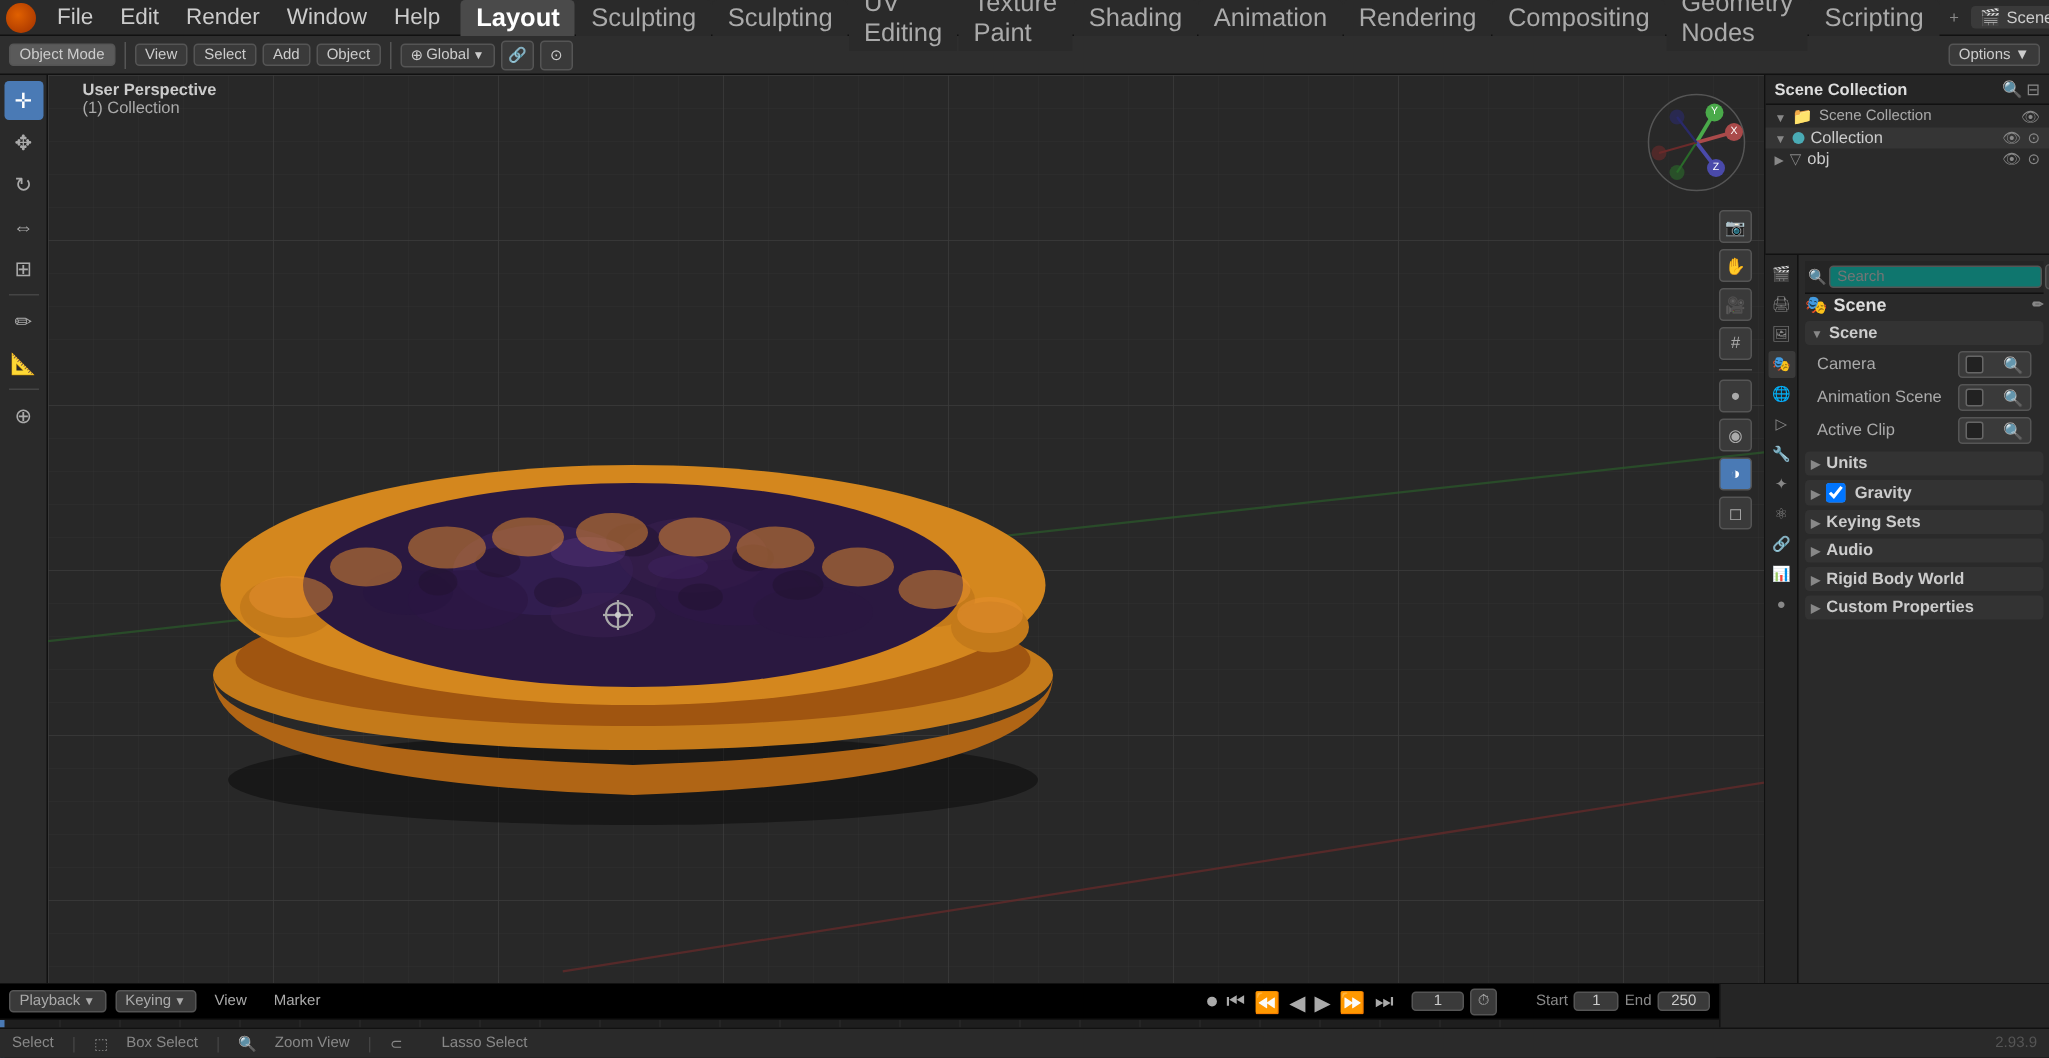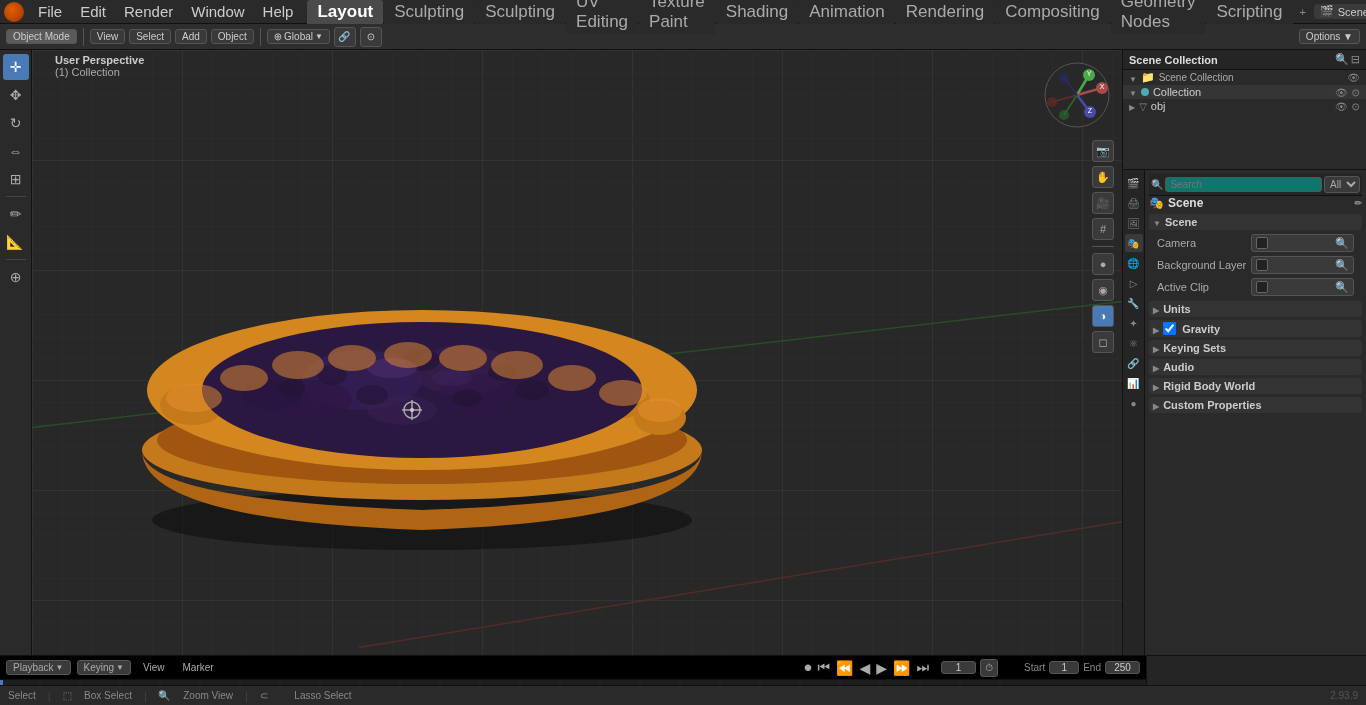--- a/index.html
+++ b/index.html
@@ -231,21 +231,21 @@
       display: flex;
       align-items: center;
       justify-content: center;
       font-size: 11px;
       color: #aaa;
       cursor: pointer;
     }
 
     
     .right-panels {
-      width: 244px;
+      width: 190px;
       background: #2a2a2a;
       border-left: 1px solid #111;
       display: flex;
       flex-direction: column;
     }
 
     .outliner {
       height: 120px;
       border-bottom: 1px solid #111;
       overflow: hidden;
@@ -694,21 +694,21 @@
 
           <div class="props-field">
             <span class="props-field-label">Camera</span>
             <div class="props-field-value">
               <span class="color-swatch"></span>
               <span class="eyedropper">🔍</span>
             </div>
           </div>
 
           <div class="props-field">
-            <span class="props-field-label">Background Layer</span>
+            <span class="props-field-label">Animation Scene</span>
             <div class="props-field-value">
               <span class="color-swatch"></span>
               <span class="eyedropper">🔍</span>
             </div>
           </div>
 
           <div class="props-field">
             <span class="props-field-label">Active Clip</span>
             <div class="props-field-value">
               <span class="color-swatch"></span>

